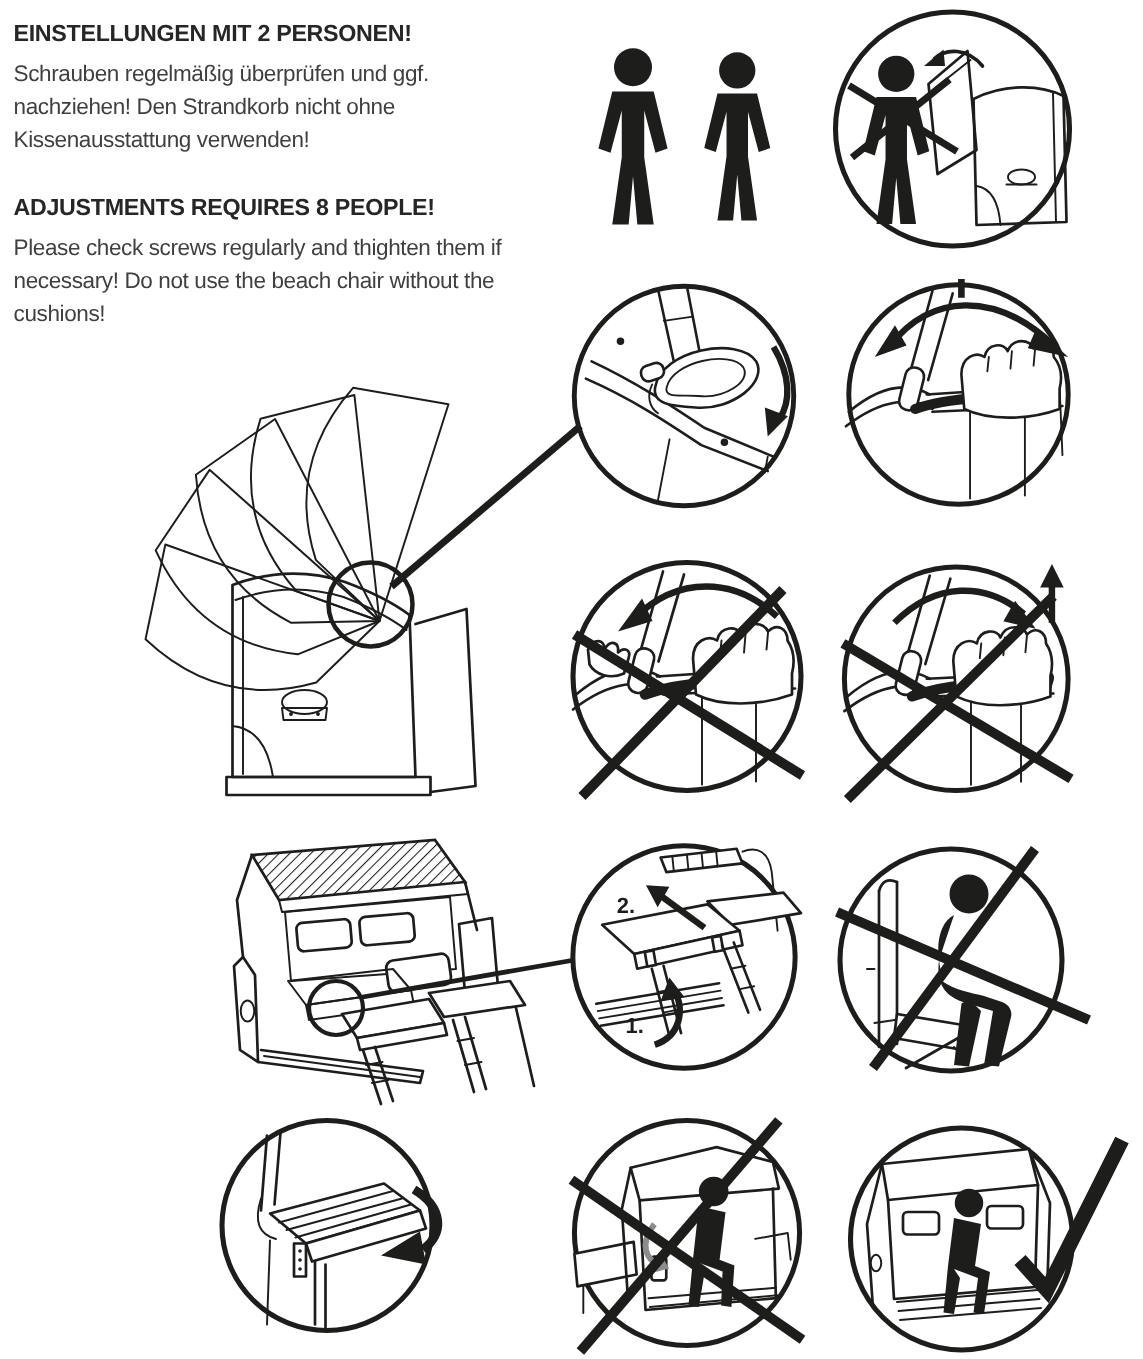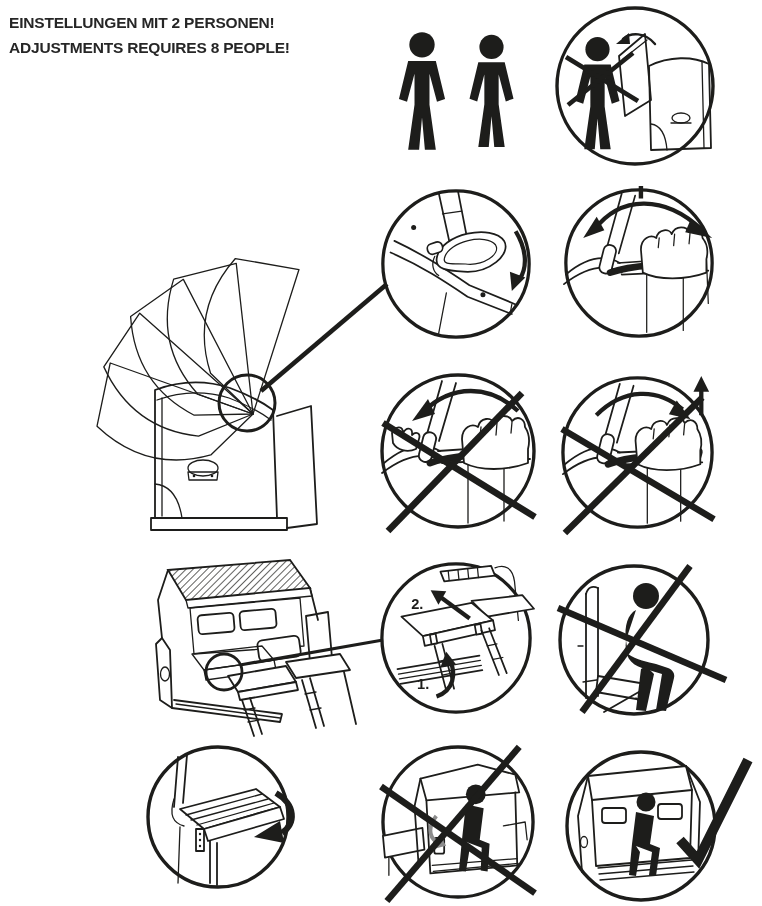--- a/index.html
+++ b/index.html
@@ -32,21 +32,23 @@
   .fillink{fill:#1d1d1b;stroke:none}
   .bar{fill:none;stroke:#1d1d1b;stroke-width:7;stroke-linecap:round}
 </style>
 </head>
 <body>
 
 <div class="abs" style="left:0;top:0;width:610px;height:906px">
 
   <section class="text-block">
     <h1>EINSTELLUNGEN MIT 2 PERSONEN!</h1>
+    <p>Schrauben regelmäßig überprüfen und ggf. nachziehen! Den Strandkorb nicht ohne Kissenausstattung verwenden!</p>
     <h1>ADJUSTMENTS REQUIRES 8 PEOPLE!</h1>
+    <p>Please  check screws regularly and thighten them if necessary! Do not use the beach chair without the cushions!</p>
   </section>
 
   <div class="persons">
     <svg width="58" height="121" viewBox="0 0 100 210">
       <circle class="fillink" cx="50" cy="24" r="22"></circle>
       <path class="fillink" d="M26,52 H74 L90,118 L76,123 L63,74 V128 L74,206 H55 L50,150 L45,206 H26 L37,128 V74 L24,123 L10,118 Z"></path>
     </svg>
     <svg width="55" height="121" viewBox="0 0 100 210">
       <circle class="fillink" cx="50" cy="24" r="22"></circle>
       <path class="fillink" d="M26,52 H74 L90,118 L76,123 L63,74 V128 L74,206 H55 L50,150 L45,206 H26 L37,128 V74 L24,123 L10,118 Z"></path>

